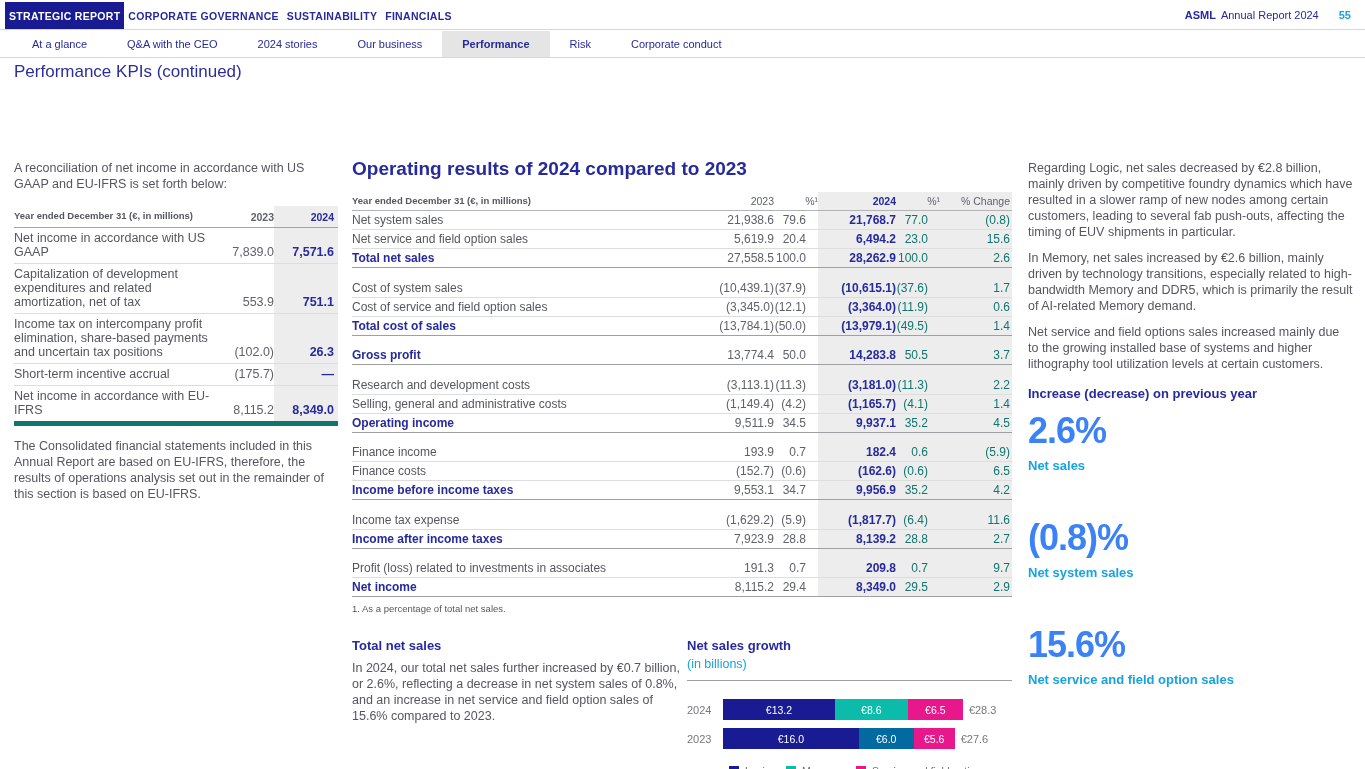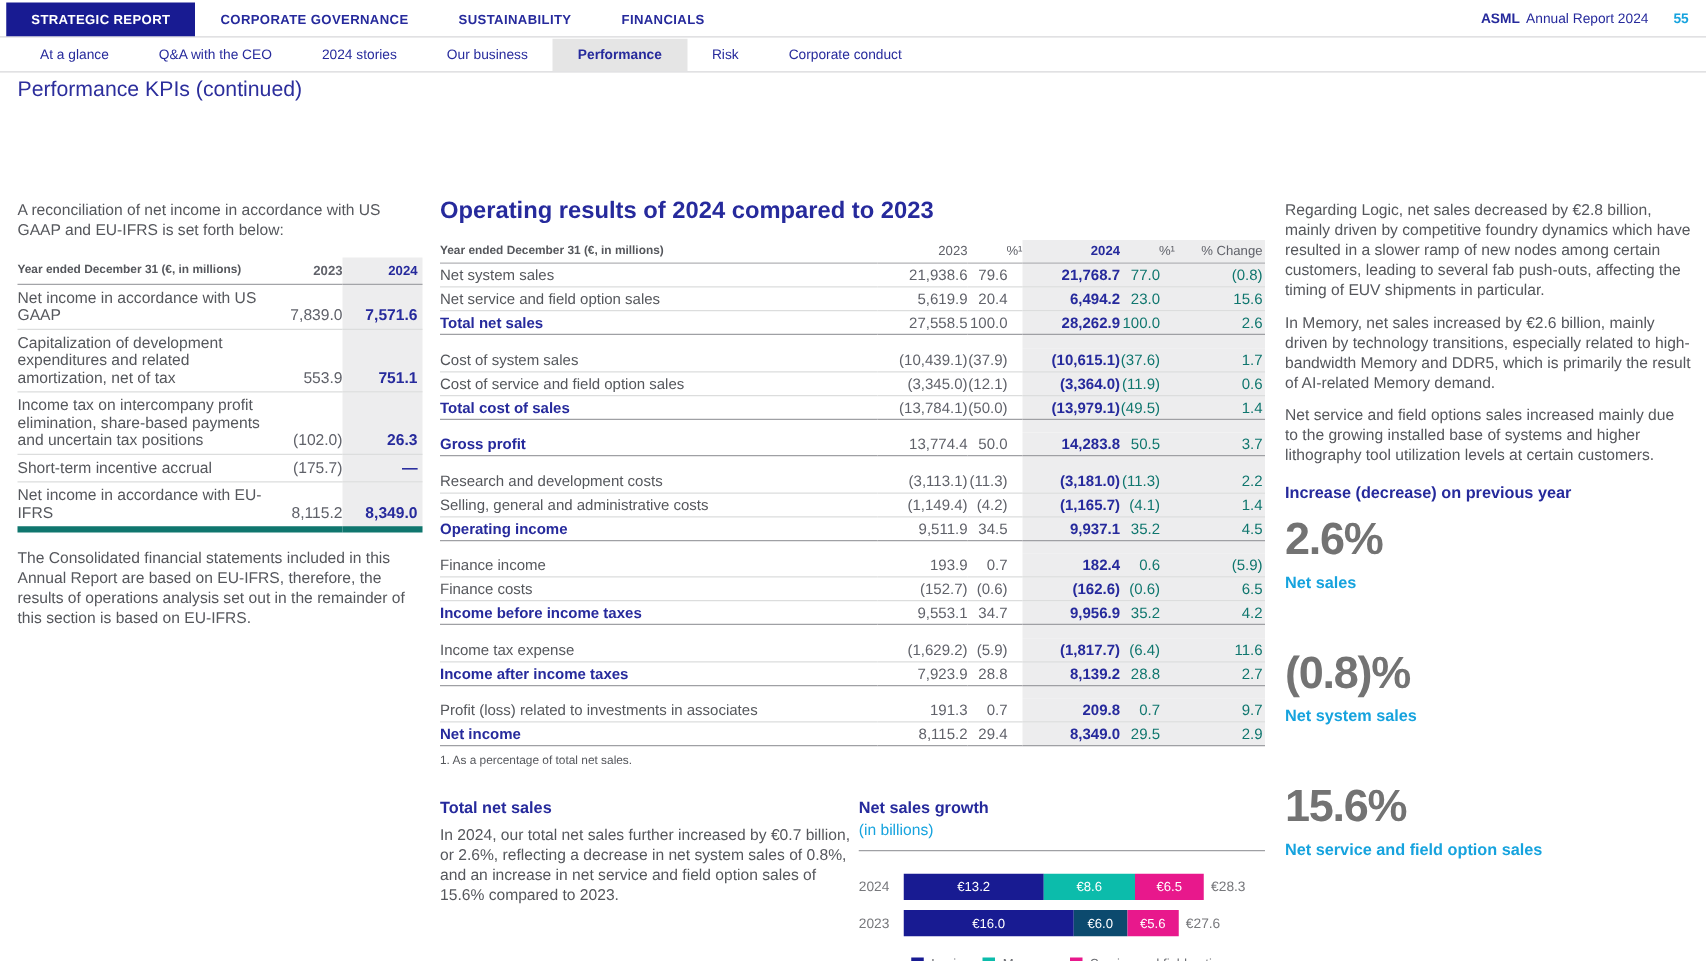--- a/index.html
+++ b/index.html
@@ -13,21 +13,21 @@
 
   
   .topnav {
     position:absolute; top:0; left:0; right:0; height:30px;
     border-bottom:1px solid #d7d8da;
     display:flex; justify-content:space-between; align-items:stretch;
     padding:0 14px 0 5px;
   }
   .topnav-tabs { display:flex; align-items:stretch; }
   .topnav-tab {
-    display:flex; align-items:center; padding:0 20px; margin-top:2px;
+    display:flex; align-items:center; padding:0 4px; margin-top:2px;
     font-size:10.5px; font-weight:700; letter-spacing:.3px; color:#262a9c;
     white-space:nowrap; cursor:pointer;
   }
   .topnav-tab.active { background:#181b92; color:#fff; }
   .topnav-right { display:flex; align-items:center; font-size:11px; color:#262a9c; }
   .topnav-right .brand { font-weight:700; margin-right:5px; }
   .topnav-right .pagenum { color:#16a3de; font-weight:700; margin-left:20px; }
 
   
   .subnav {
@@ -106,21 +106,21 @@
   .bar-seg { display:flex; align-items:center; justify-content:center; color:#fff; font-size:10.5px; overflow:hidden; }
   .bar-total { font-size:11px; color:#77787c; margin-left:6px; }
   .chart-legend { display:flex; align-items:center; margin:16px 0 0 42px; }
   .legend-item { display:flex; align-items:center; font-size:10.5px; color:#6a6c71; margin-right:16px; }
   .legend-swatch { width:10px; height:10px; margin-right:6px; flex:0 0 auto; }
 
   
   .col-right p.body-text { margin-bottom:10px; }
   .kpi-heading { font-size:13px; font-weight:700; color:#262a9c; margin:14px 0 12px; }
   .kpi { margin-bottom:47px; }
-  .kpi-value { font-size:36px; font-weight:700; color:#737373; line-height:1; letter-spacing:-1px; }
+  .kpi-value { font-size:36px; font-weight:700; color:#3b82f6; line-height:1; letter-spacing:-1px; }
   .kpi-label { font-size:13px; font-weight:700; color:#16a3de; margin-top:9px; }
 </style>
 </head>
 <body>
 
 <div class="page">
 
   <header class="topnav">
     <nav class="topnav-tabs">
         <div class="topnav-tab active">STRATEGIC REPORT</div>
@@ -414,21 +414,21 @@
                 <div class="bar-seg" style="width: 111.9px; background: rgb(24, 27, 146);">€13.2</div>
                 <div class="bar-seg" style="width: 72.9px; background: rgb(12, 188, 171);">€8.6</div>
                 <div class="bar-seg" style="width: 55.1px; background: rgb(232, 24, 140);">€6.5</div>
               </div>
               <span class="bar-total">€28.3</span>
             </div>
             <div class="bar-row">
               <span class="bar-year">2023</span>
               <div class="bar-track">
                 <div class="bar-seg" style="width: 135.7px; background: rgb(24, 27, 146);">€16.0</div>
-                <div class="bar-seg" style="width: 43px; background: #0c4a6e;">€6.0</div>
+                <div class="bar-seg" style="width: 55px; background: #0369a1;">€6.0</div>
                 <div class="bar-seg" style="width: 41px; background: rgb(232, 24, 140);">€5.6</div>
               </div>
               <span class="bar-total">€27.6</span>
             </div>
           </div>
         <div class="chart-legend">
             <div class="legend-item">
               <span class="legend-swatch" style="background: rgb(24, 27, 146);"></span>
               <span>Logic</span>
             </div>

